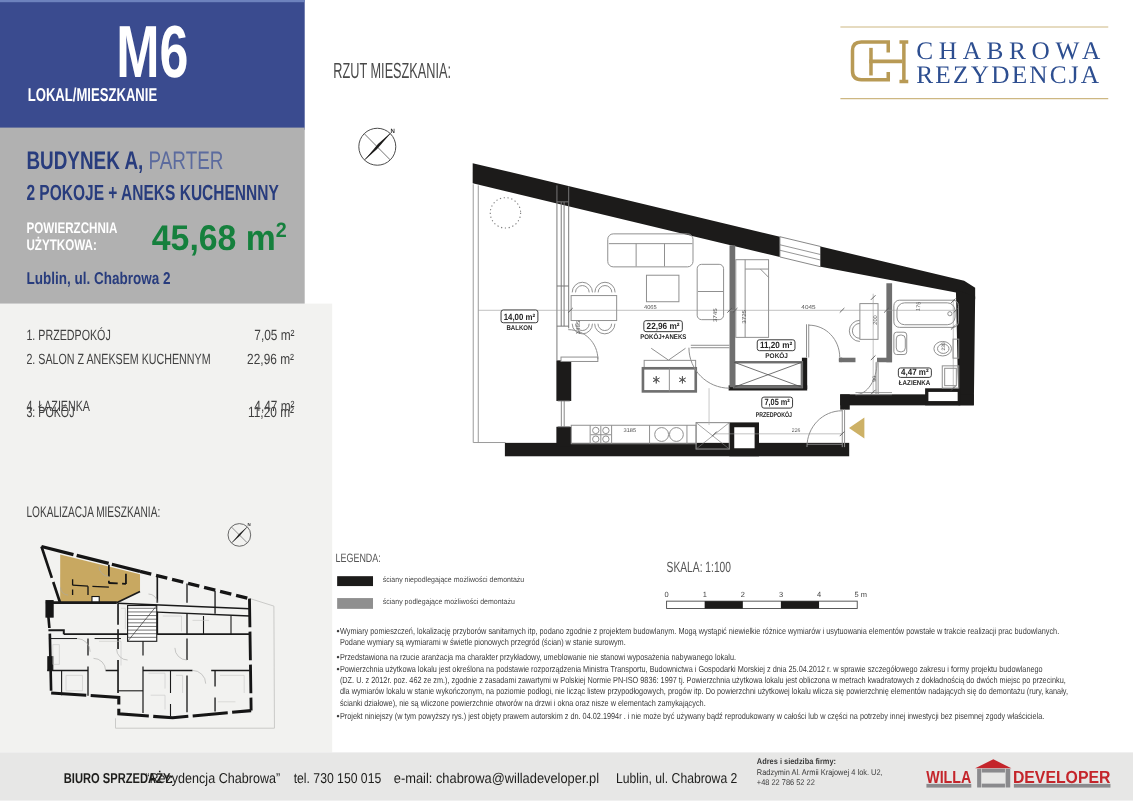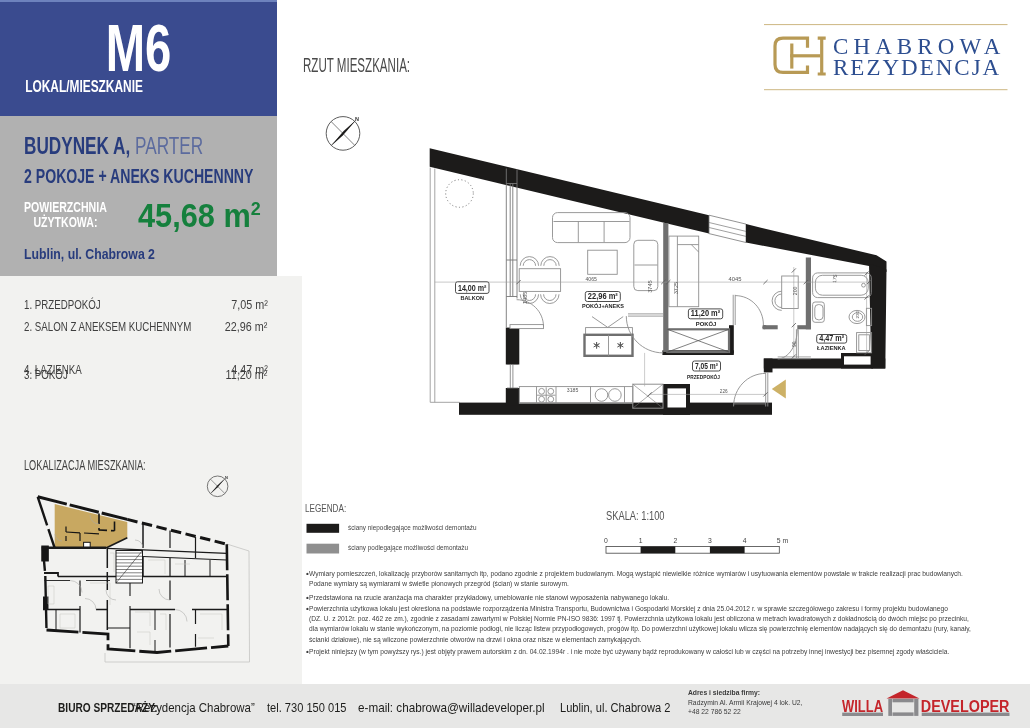--- a/index.html
+++ b/index.html
@@ -10,21 +10,21 @@
   
   #panel{left:0;top:276px;width:302px;height:408px;background:#f2f2f0;}
   #bluebox{left:0;top:0;width:277px;height:116px;background:#3a4b8f;border-top:2px solid #6d82bd;}
   #graybox{left:0;top:116px;width:277px;height:160px;background:#b1b1b1;}
   .navy{color:#283c7d;}
   #m6{left:0;top:9px;width:277px;text-align:center;color:#fff;font-weight:bold;font-size:67px;}
   #lokal{left:0;top:77.2px;width:277px;color:#fff;font-weight:bold;font-size:17px;}
   #budynek{left:24px;top:132.5px;font-size:23px;font-weight:bold;}
   #budynek .lt{color:#5c6b9e;font-weight:500;}
   #pokoje{left:24px;top:164.5px;font-size:20px;font-weight:bold;}
-  #pow{left:24px;top:200px;font-size:14px;font-weight:bold;color:#fff;line-height:14.8px;text-align:center;}
+  #pow{left:24px;top:200px;font-size:14px;font-weight:bold;color:#fff;line-height:14.8px;}
   #pow45{left:138px;top:198px;font-size:32.5px;font-weight:bold;color:#15803d;}
   #pow45 sup{font-size:22px;}
   #lublin{left:24px;top:245px;font-size:15.5px;font-weight:bold;}
   .room{left:24px;width:243.5px;height:15px;font-size:13.5px;color:#3f3f3f;}
   .room .nm{position:absolute;left:0;top:0;}
   .room .ar{position:absolute;right:0;top:0;}
   .rn{transform:scaleX(.72);}
   .ar .rn{transform:scaleX(.8);}
   #lokaliz{left:24px;top:457px;font-size:14px;color:#3f3f3f;text-align:right;}
   

